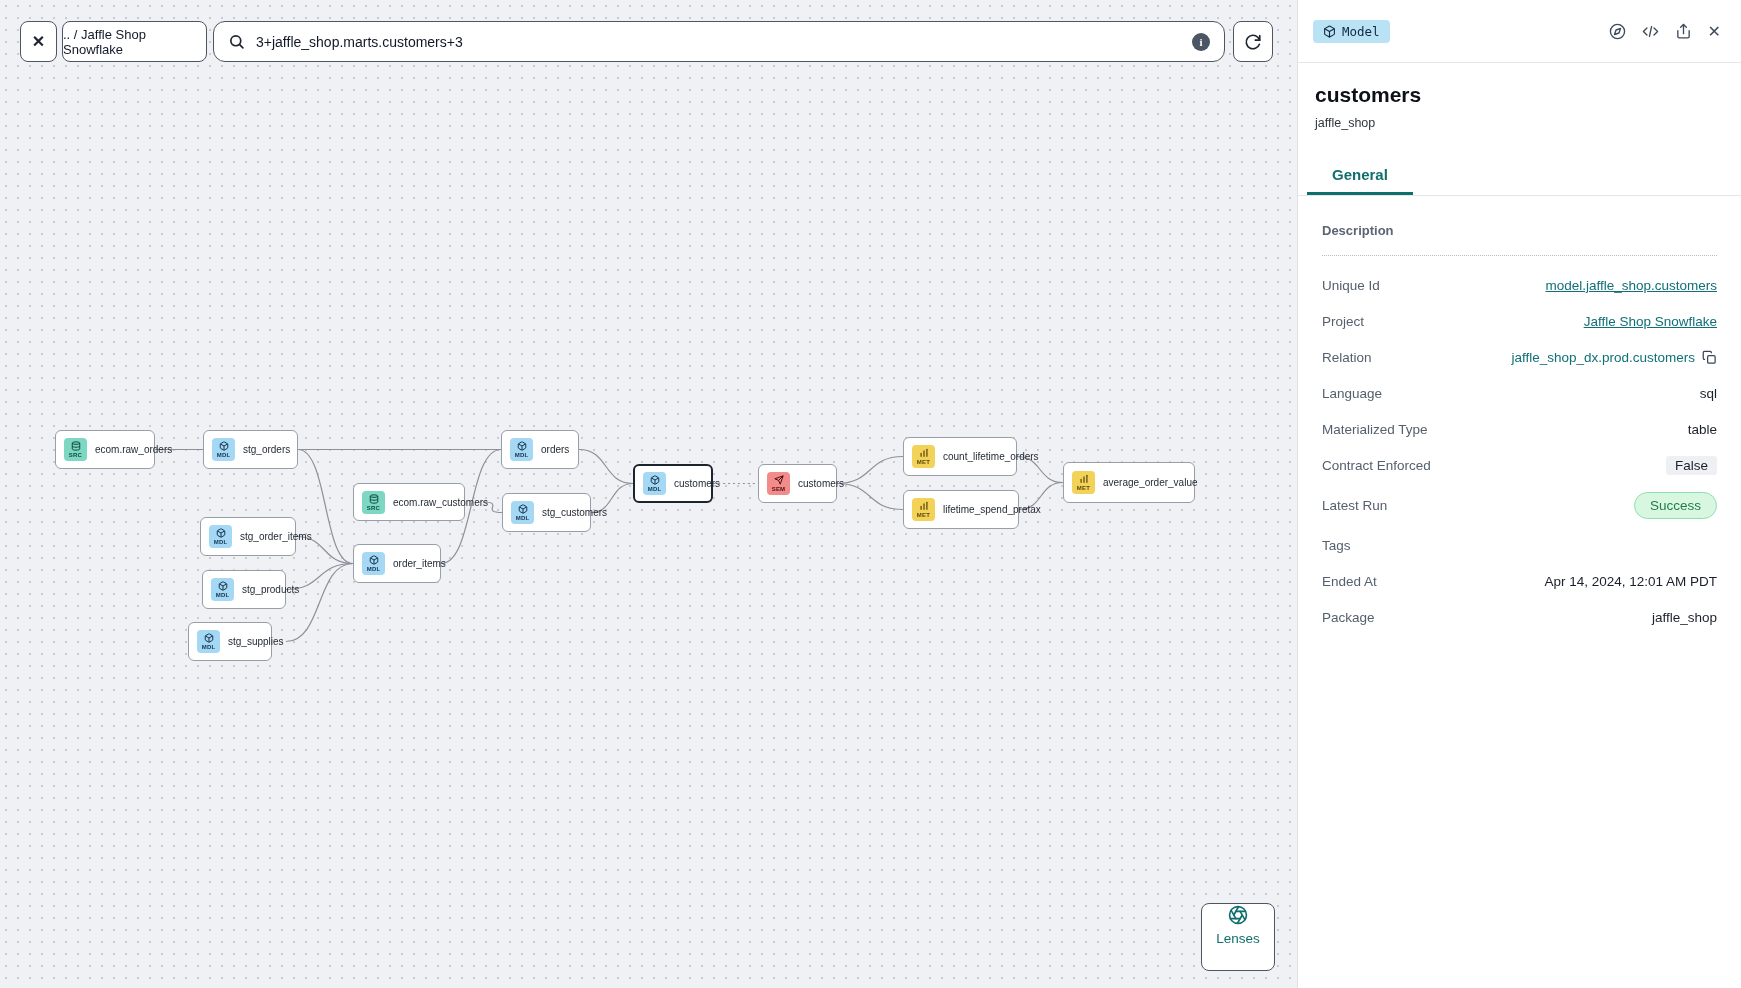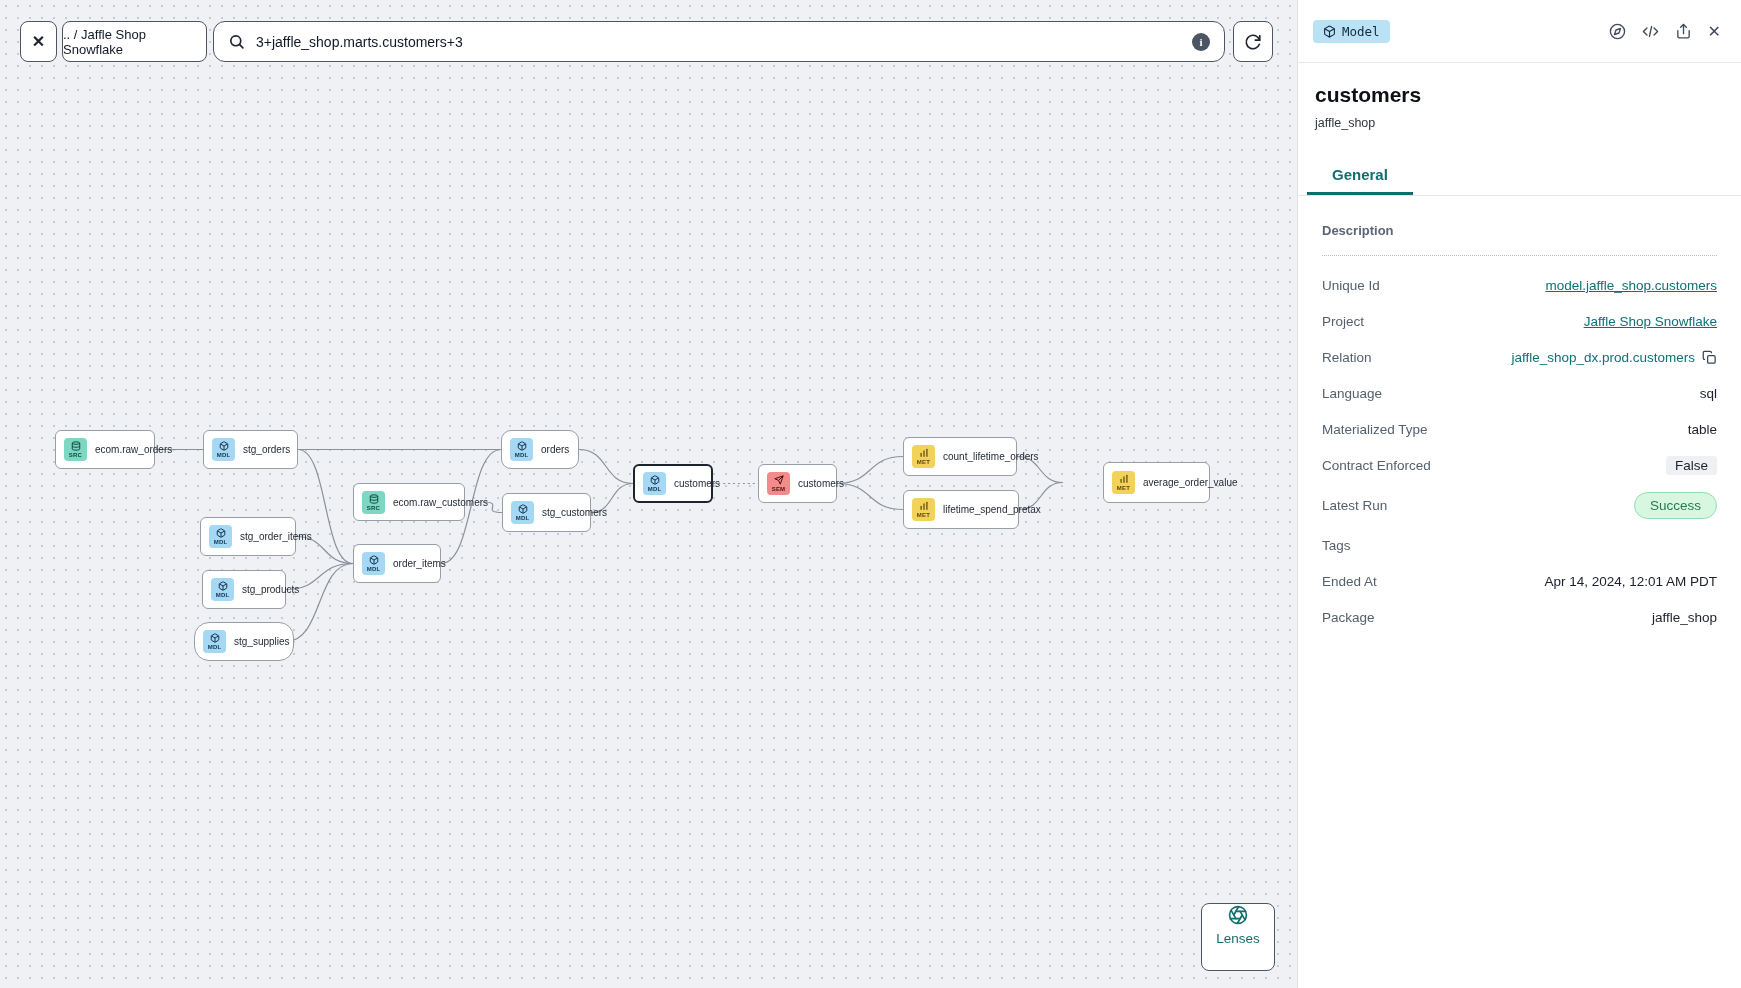--- a/index.html
+++ b/index.html
@@ -159,21 +159,21 @@
           <span class="nbadge b-mdl">
             <svg viewBox="0 0 24 24" fill="none" stroke="currentColor" stroke-width="2.4" stroke-linejoin="round">
               <path d="M21 16V8a2 2 0 0 0-1-1.73l-7-4a2 2 0 0 0-2 0l-7 4A2 2 0 0 0 3 8v8a2 2 0 0 0 1 1.73l7 4a2 2 0 0 0 2 0l7-4A2 2 0 0 0 21 16z"></path>
               <polyline points="3.27 6.96 12 12.01 20.73 6.96"></polyline>
               <line x1="12" y1="22.08" x2="12" y2="12"></line>
             </svg>
             <em>MDL</em>
           </span>
           <span class="nlabel">stg_products</span>
         </div>
-        <div class="gnode" style="left: 194px; top: 622px; width: 100px; height: 39px; border-radius: 15px;">
+        <div class="gnode" style="left: 188px; top: 622px; width: 84px; height: 39px;">
           <span class="nbadge b-mdl">
             <svg viewBox="0 0 24 24" fill="none" stroke="currentColor" stroke-width="2.4" stroke-linejoin="round">
               <path d="M21 16V8a2 2 0 0 0-1-1.73l-7-4a2 2 0 0 0-2 0l-7 4A2 2 0 0 0 3 8v8a2 2 0 0 0 1 1.73l7 4a2 2 0 0 0 2 0l7-4A2 2 0 0 0 21 16z"></path>
               <polyline points="3.27 6.96 12 12.01 20.73 6.96"></polyline>
               <line x1="12" y1="22.08" x2="12" y2="12"></line>
             </svg>
             <em>MDL</em>
           </span>
           <span class="nlabel">stg_supplies</span>
         </div>
@@ -181,21 +181,21 @@
           <span class="nbadge b-mdl">
             <svg viewBox="0 0 24 24" fill="none" stroke="currentColor" stroke-width="2.4" stroke-linejoin="round">
               <path d="M21 16V8a2 2 0 0 0-1-1.73l-7-4a2 2 0 0 0-2 0l-7 4A2 2 0 0 0 3 8v8a2 2 0 0 0 1 1.73l7 4a2 2 0 0 0 2 0l7-4A2 2 0 0 0 21 16z"></path>
               <polyline points="3.27 6.96 12 12.01 20.73 6.96"></polyline>
               <line x1="12" y1="22.08" x2="12" y2="12"></line>
             </svg>
             <em>MDL</em>
           </span>
           <span class="nlabel">order_items</span>
         </div>
-        <div class="gnode" style="left: 501px; top: 430px; width: 78px; height: 39px; border-radius: 10px;">
+        <div class="gnode" style="left: 501px; top: 430px; width: 78px; height: 39px;">
           <span class="nbadge b-mdl">
             <svg viewBox="0 0 24 24" fill="none" stroke="currentColor" stroke-width="2.4" stroke-linejoin="round">
               <path d="M21 16V8a2 2 0 0 0-1-1.73l-7-4a2 2 0 0 0-2 0l-7 4A2 2 0 0 0 3 8v8a2 2 0 0 0 1 1.73l7 4a2 2 0 0 0 2 0l7-4A2 2 0 0 0 21 16z"></path>
               <polyline points="3.27 6.96 12 12.01 20.73 6.96"></polyline>
               <line x1="12" y1="22.08" x2="12" y2="12"></line>
             </svg>
             <em>MDL</em>
           </span>
           <span class="nlabel">orders</span>
         </div>
@@ -246,21 +246,21 @@
           <span class="nbadge b-met">
             <svg viewBox="0 0 24 24" fill="none" stroke="currentColor" stroke-width="3" stroke-linecap="round">
               <line x1="5" y1="20" x2="5" y2="13"></line>
               <line x1="12" y1="20" x2="12" y2="7"></line>
               <line x1="19" y1="20" x2="19" y2="3"></line>
             </svg>
             <em>MET</em>
           </span>
           <span class="nlabel">lifetime_spend_pretax</span>
         </div>
-        <div class="gnode" style="left: 1063px; top: 462px; width: 107px; height: 41px; margin-left: 40px;">
+        <div class="gnode" style="left: 1063px; top: 462px; width: 132px; height: 41px;">
           <span class="nbadge b-met">
             <svg viewBox="0 0 24 24" fill="none" stroke="currentColor" stroke-width="3" stroke-linecap="round">
               <line x1="5" y1="20" x2="5" y2="13"></line>
               <line x1="12" y1="20" x2="12" y2="7"></line>
               <line x1="19" y1="20" x2="19" y2="3"></line>
             </svg>
             <em>MET</em>
           </span>
           <span class="nlabel">average_order_value</span>
         </div>

